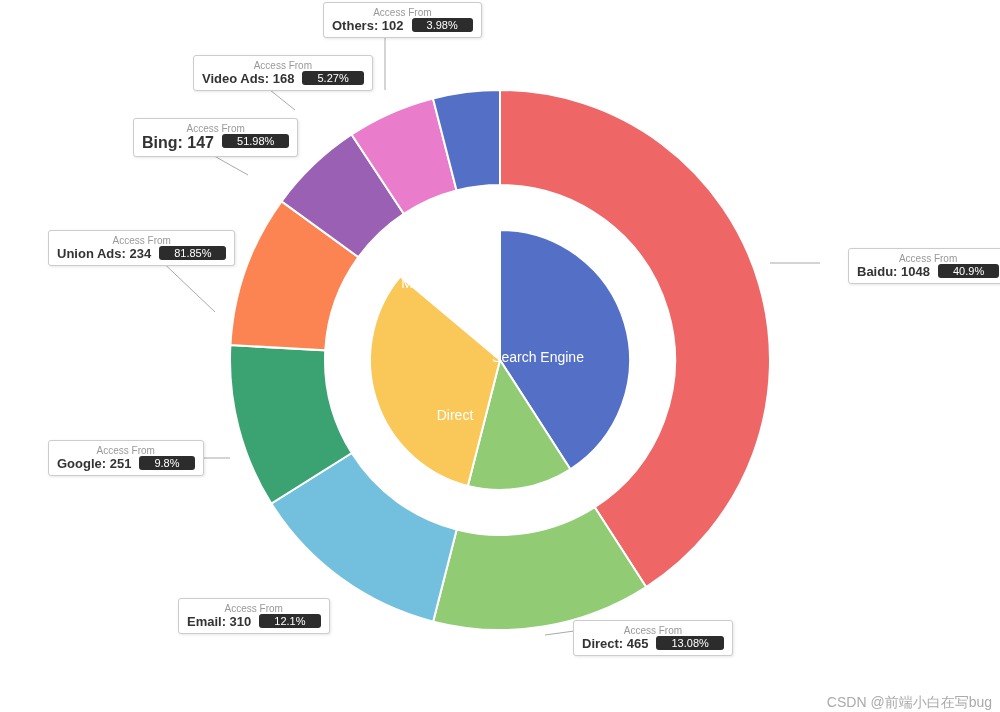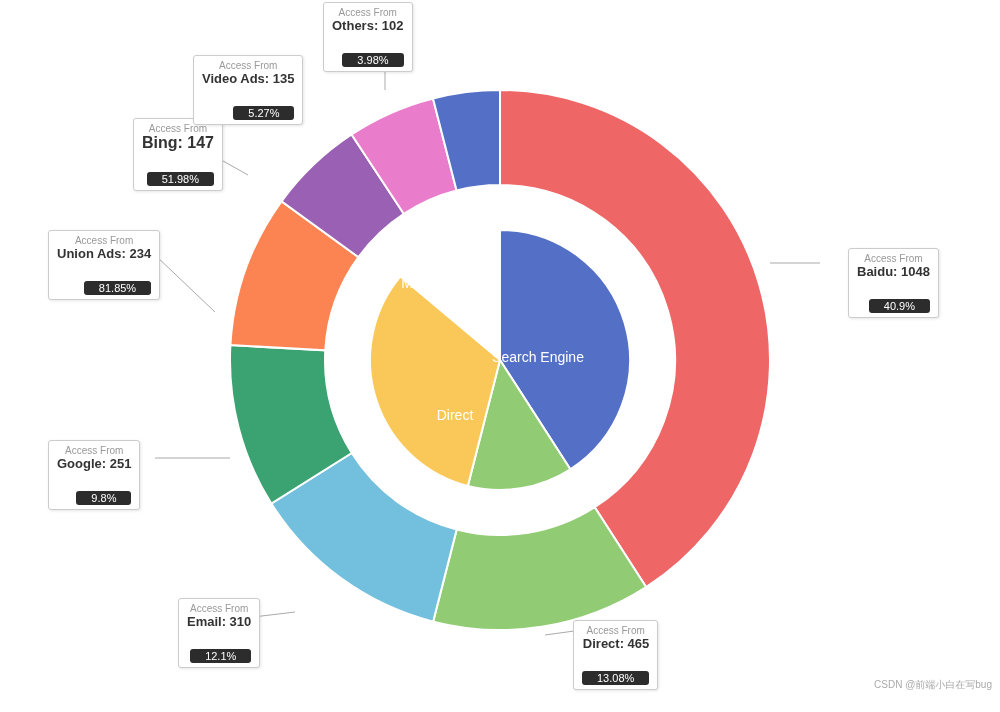--- a/index.html
+++ b/index.html
@@ -37,38 +37,37 @@
     .tooltip-title {
       font-size: 10px;
       color: #999;
       display: block;
       text-align: center;
     }
     .tooltip-value {
       font-size: 13px;
       font-weight: bold;
       display: flex;
-      align-items: flex-end;
-      gap: 20px;
-      flex-direction: column;
+      align-items: flex-start;
+      gap: 8px;
     }
     .tooltip-badge {
       display: inline-block;
       background: #2c2c2c;
       color: #fff;
       border-radius: 3px;
       padding: 1px 15px;
       font-size: 11px;
       font-weight: normal;
     }
     .watermark {
       position: absolute;
-      bottom: 20px;
+      bottom: 0;
       right: 8px;
-      font-size: 10px;
+      font-size: 14px;
       color: #aaa;
     }
   </style>
 </head>
 <body>
 
 <div id="chart-container">
   <svg id="main-chart">
       <path d="M 500 90 A 270 270 0 0 1 646.1027380742564 587.0550372205057 L 594.6962191222033 507.1653019021796 A 175 175 0 0 0 500 185 Z" fill="#ee6666" stroke="#fff" stroke-width="2"></path>
       <path d="M 646.1027380742564 587.0550372205057 A 270 270 0 0 1 433.17328434116826 621.5992929544223 L 456.68638799890533 529.5550972852736 A 175 175 0 0 0 594.6962191222033 507.1653019021796 Z" fill="#91cc75" stroke="#fff" stroke-width="2"></path>
@@ -133,21 +132,21 @@
     <div class="tooltip-box" style="top: 118px; left: 105px;">
       <span class="tooltip-title">Access From</span>
       <div class="tooltip-value">
         <span style="font-weight: bold; font-size: 16px;">Bing: 147</span>
         <span class="tooltip-badge">51.98%</span>
       </div>
     </div>
     <div class="tooltip-box" style="top: 55px; left: 165px;">
       <span class="tooltip-title">Access From</span>
       <div class="tooltip-value">
-        <span style="font-weight: bold; font-size: 13px;">Video Ads: 135</span>
+        <span style="font-weight: bold; font-size: 13px;">Video Ads: 168</span>
         <span class="tooltip-badge">5.27%</span>
       </div>
     </div>
     <div class="tooltip-box" style="top: 2px; left: 295px;">
       <span class="tooltip-title">Access From</span>
       <div class="tooltip-value">
         <span style="font-weight: bold; font-size: 13px;">Others: 102</span>
         <span class="tooltip-badge">3.98%</span>
       </div>
     </div>

